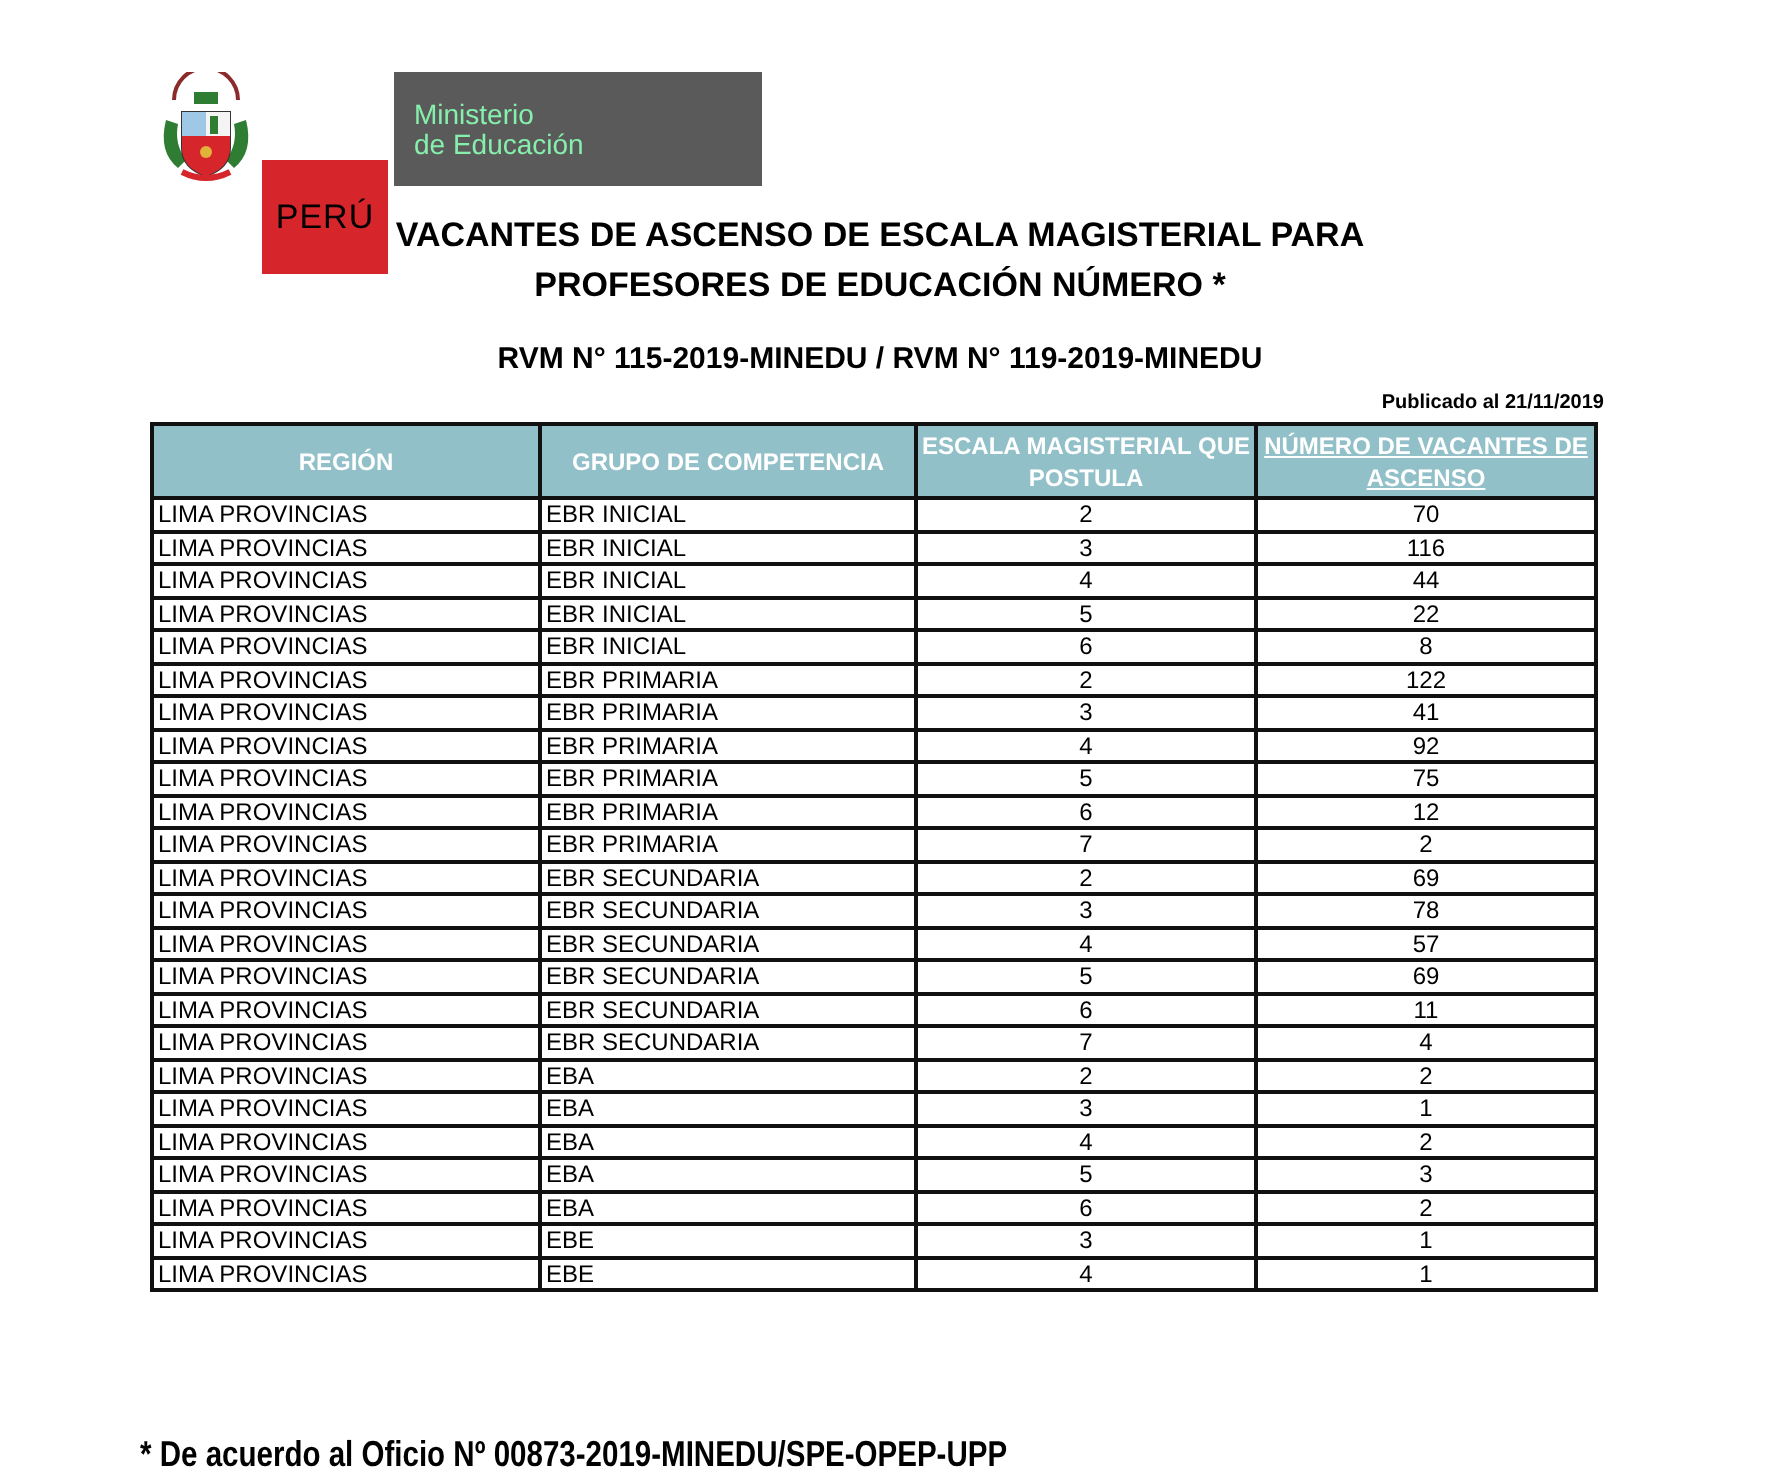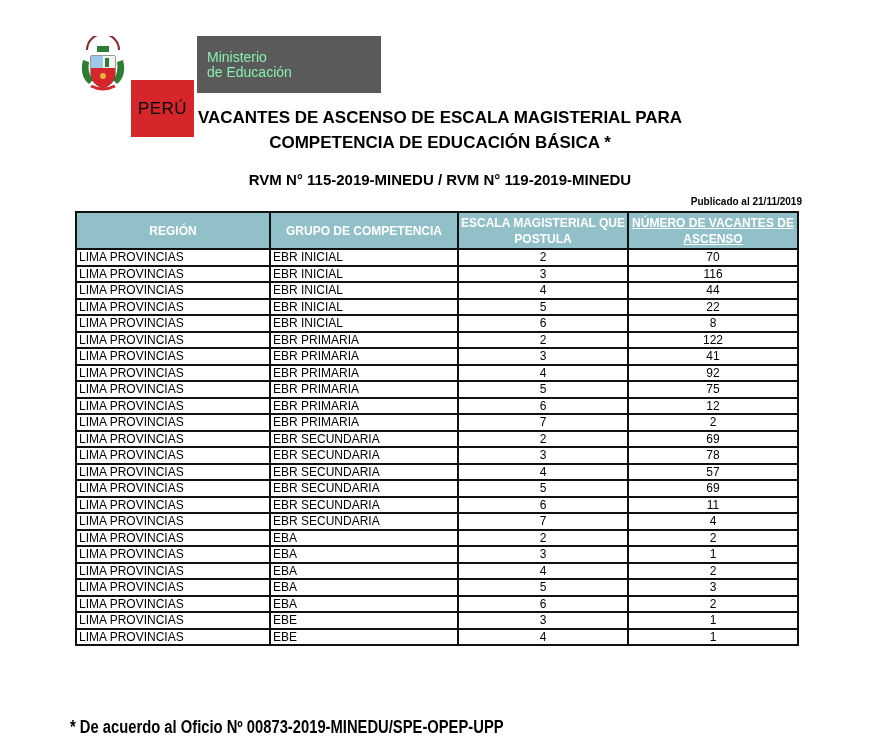--- a/index.html
+++ b/index.html
@@ -44,21 +44,21 @@
     </svg>
   </div>
 </div>
 <div class="peru-box">PERÚ</div>
 <div class="minedu-box">
   <span>Ministerio</span>
   <span>de Educación</span>
 </div>
 
 <div class="title t1">VACANTES DE ASCENSO DE ESCALA MAGISTERIAL PARA</div>
-<div class="title t2">COMPETENCIA DE EDUCACIÓN BÁSICA *</div>
+<div class="title t2">PROFESORES DE EDUCACIÓN NÚMERO *</div>
 <div class="subtitle">RVM N° 115-2019-MINEDU / RVM N° 119-2019-MINEDU</div>
 <div class="published">Publicado al 21/11/2019</div>
 
 <table class="vac">
   <thead>
     <tr>
       <th class="col1">REGIÓN</th>
       <th class="col2">GRUPO DE COMPETENCIA</th>
       <th class="col3" style="white-space:normal;">ESCALA MAGISTERIAL QUE POSTULA</th>
       <th class="col4" style="white-space:normal;text-decoration:underline;">NÚMERO DE VACANTES DE ASCENSO</th>

